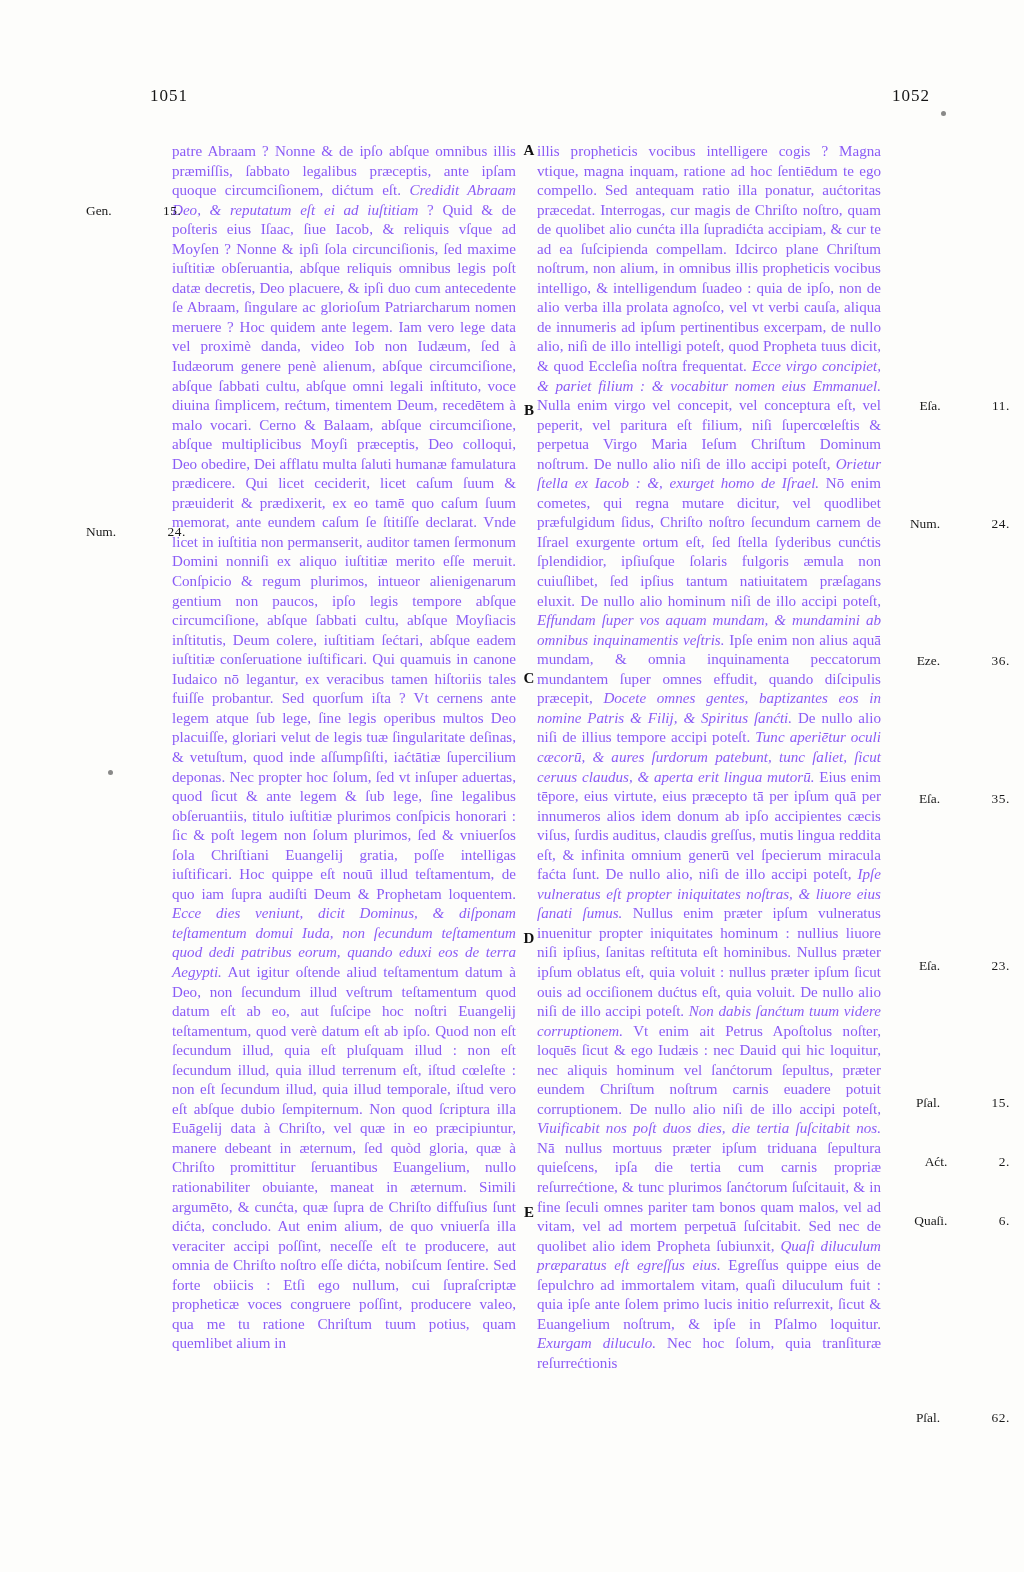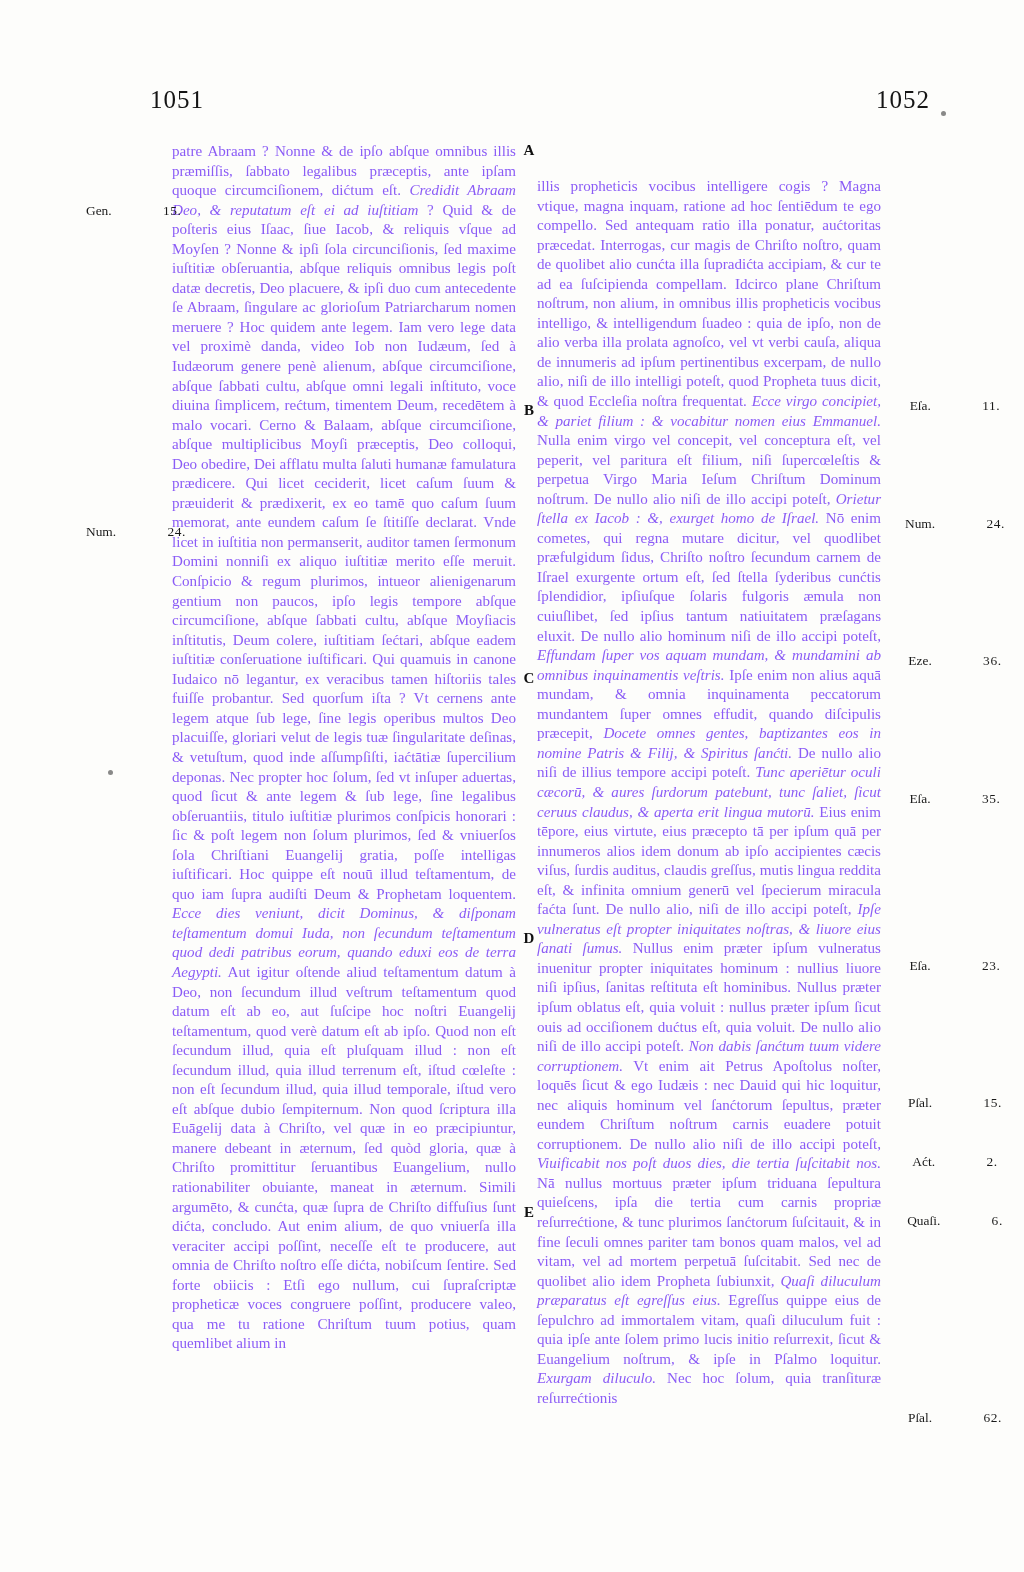--- a/index.html
+++ b/index.html
@@ -25,21 +25,21 @@
     position: absolute;
     left: 150px;
     top: 86px;
     width: 780px;
     height: 40px;
     display: flex;
     align-items: baseline;
     justify-content: space-between;
   }
   .folio {
-    font-size: 25px;
+    font-size: 17px;
     letter-spacing: 1px;
     font-family: "Liberation Serif", "DejaVu Serif", serif;
   }
   #runhead-title {
     font-size: 27px;
     letter-spacing: 0.4px;
     white-space: nowrap;
   }
   
   .col {
@@ -47,38 +47,38 @@
     top: 142px;
     width: 344px;
     font-size: 15.1px;
     line-height: 19.55px;
     text-align: justify;
     text-justify: inter-word;
     hyphens: none;
     color: #8b5cf6;
   }
   #col-left  { left: 172px; }
-  #col-right { left: 537px; margin-top: 35px; }
+  #col-right { left: 537px; }
   .col p {
     margin: 0;
     text-indent: 0;
   }
   i, .it { font-style: italic; }
   
   .margin-note {
     position: absolute;
     font-size: 13.4px;
     line-height: 16px;
     white-space: nowrap;
     color: #1a1a1a;
   }
   .margin-note .bk { }
   .margin-note .nm { font-style: normal; letter-spacing: 0.6px; margin-left: 48px; }
   .margin-left  { left: 86px; width: 84px; text-align: left; }
-  .margin-right { left: 900px; width: 110px; text-align: center; }
+  .margin-right { left: 900px; width: 110px; text-align: right; }
   
   .seclet {
     position: absolute;
     left: 521px;
     width: 16px;
     text-align: center;
     font-size: 15px;
     font-weight: bold;
     color: #101010;
   }

